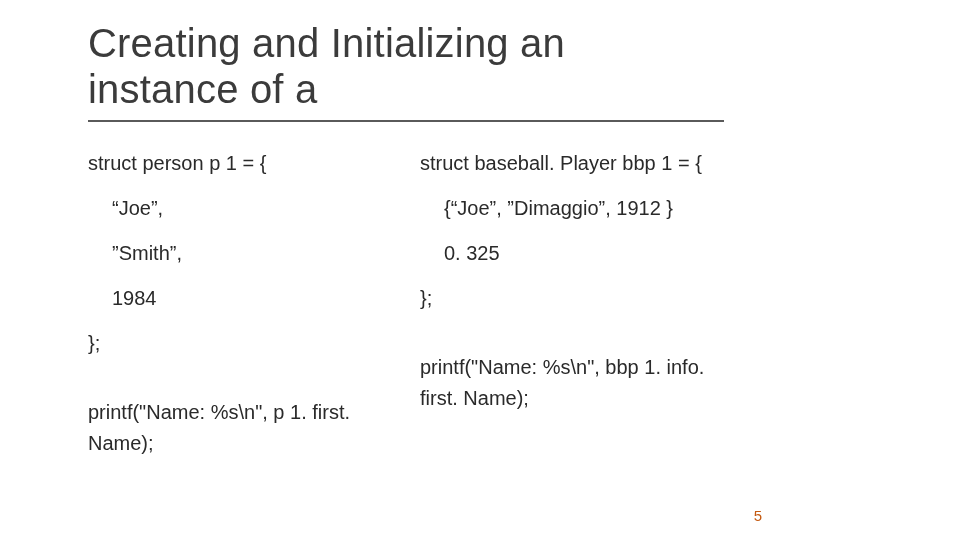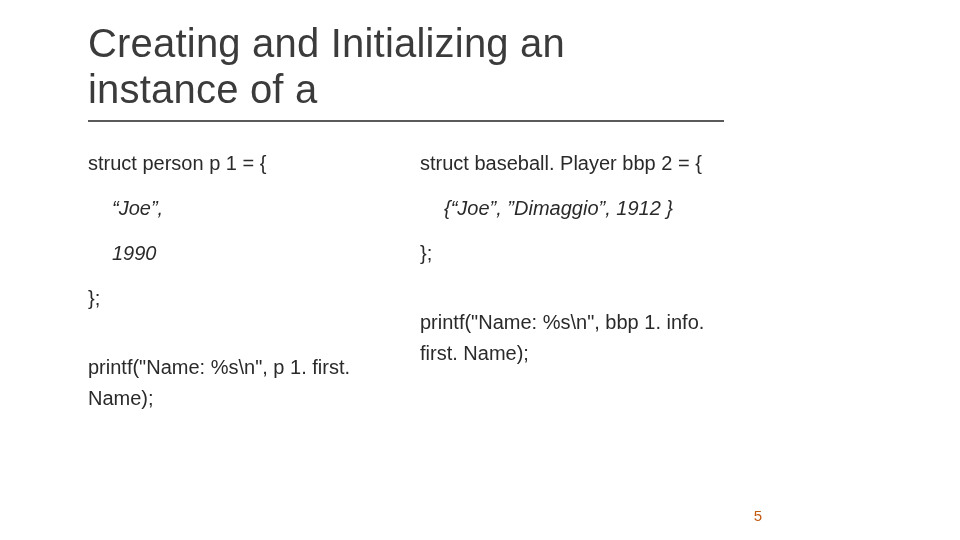--- a/index.html
+++ b/index.html
@@ -45,21 +45,21 @@
     display: flex;
     gap: 28px;
   }
   .col {
     flex: 1;
     font-size: 20px;
     line-height: 1.55;
     color: #2a2a2a;
   }
   .code-line { margin-bottom: 14px; white-space: pre-wrap; }
-  .indent { padding-left: 24px; font-style: italic; }
+  .indent { padding-left: 24px; }
   .gap { height: 24px; }
   .pagenum {
     position: absolute;
     right: 22px;
     bottom: 16px;
     font-size: 15px;
     color: #c55a11;
   }
 </style>
 </head>
@@ -72,29 +72,31 @@
       <span>Creating and Initializing an instance of a</span><br>
     </div>
     <hr class="title-rule">
   </div>
 
   <div class="columns">
 
     <div class="col">
       <div class="code-line">struct person p 1 = {</div>
       <div class="code-line indent">“Joe”,</div>
-      <div class="code-line indent">1990</div>
+      <div class="code-line indent">”Smith”,</div>
+      <div class="code-line indent">1984</div>
       <div class="code-line">};</div>
       <div class="gap"></div>
       <div class="code-line">printf("Name: %s\n", p 1. first. Name);</div>
     </div>
 
     <div class="col">
-      <div class="code-line">struct baseball. Player bbp 2 = {</div>
+      <div class="code-line">struct baseball. Player bbp 1 = {</div>
       <div class="code-line indent">{“Joe”, ”Dimaggio”, 1912 }</div>
+      <div class="code-line indent">0. 325</div>
       <div class="code-line">};</div>
       <div class="gap"></div>
       <div class="code-line">printf("Name: %s\n", bbp 1. info. first. Name);</div>
     </div>
 
   </div>
 
   <div class="pagenum">5</div>
 
 </div>

